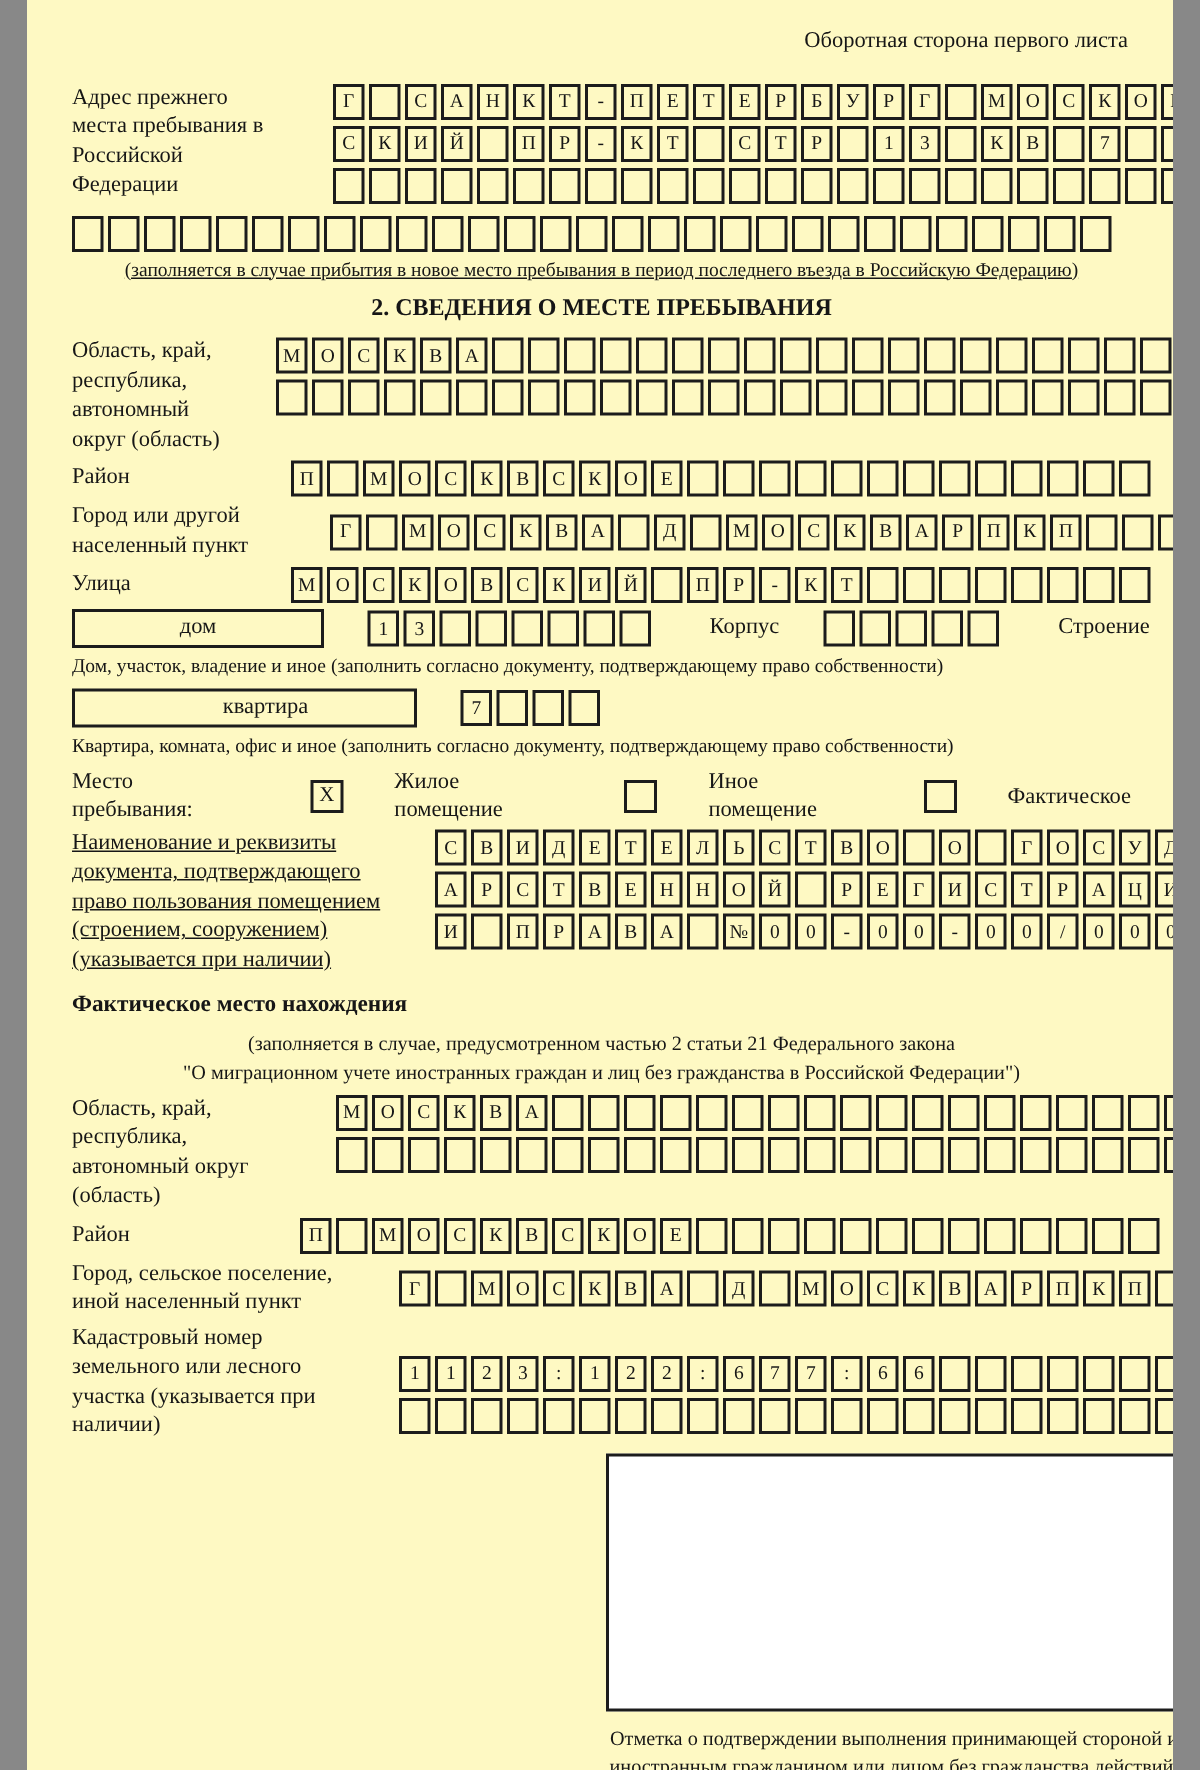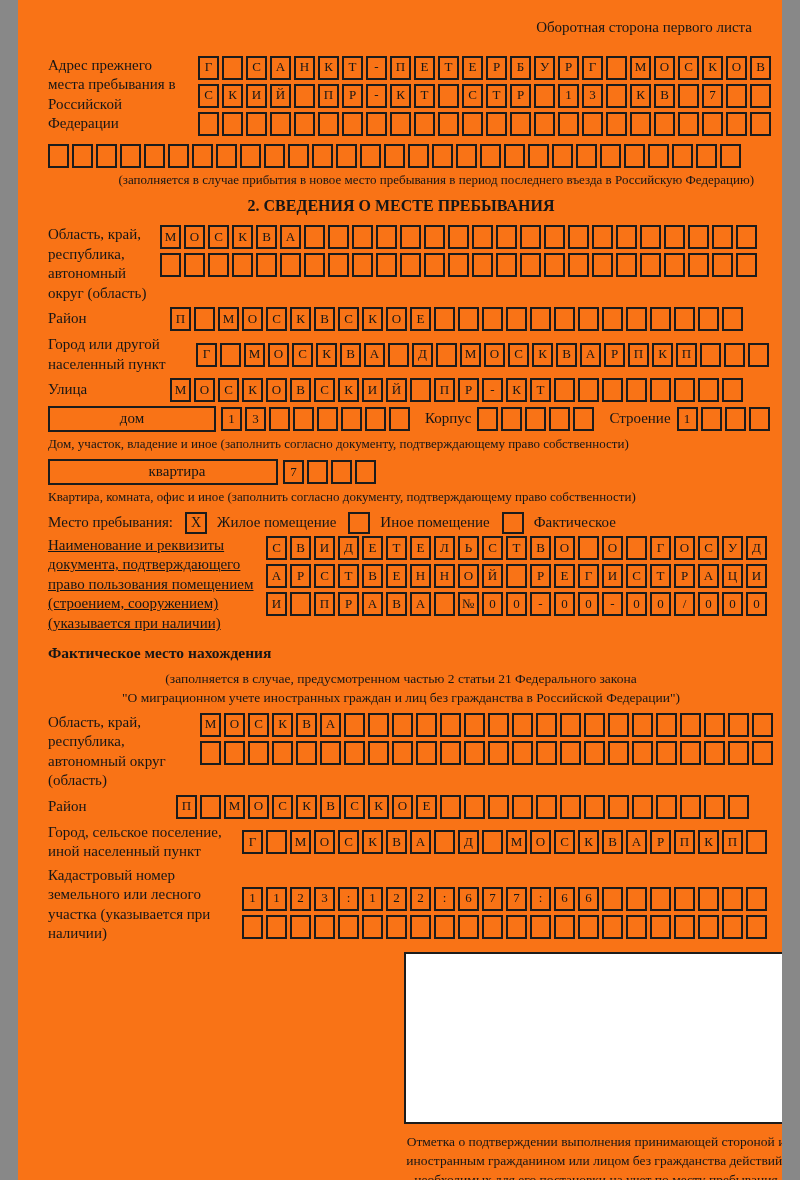--- a/index.html
+++ b/index.html
@@ -1,32 +1,32 @@
 <!DOCTYPE html>
 <html><head>
 <meta charset="utf-8">
 <style>
   html,body{margin:0;padding:0;background:#888;}
   .page{
-    width:764px;height:1180px;box-sizing:border-box;background:#f97316;color:#161616;
+    width:764px;height:1180px;box-sizing:border-box;background:#fef9c3;color:#161616;
     padding:14px 28px 8px 30px;margin:0 auto;overflow:hidden;
     font-family:"Liberation Serif","DejaVu Serif",serif;font-size:15px;line-height:1.3;
   }
   .hdr{text-align:right;font-size:15px;margin:4px 2px 18px 0;}
-  .frow{display:flex;align-items:flex-start;margin-bottom:4px;}
+  .frow{display:flex;align-items:flex-start;margin-bottom:4px;gap:24px;}
   .vc{align-items:center;}
   .lbl{flex:none;padding-right:6px;box-sizing:border-box;}
   .w150{width:150px;}.w112{width:112px;}.w122{width:122px;}.w148{width:148px;}
   .w218{width:218px;text-decoration:underline;}.w152{width:152px;}.w128{width:128px;}.w194{width:194px;}
   .cells{display:flex;flex-wrap:nowrap;}
   .crow{margin-bottom:4px;}
   .cell{flex:none;width:17px;height:20px;border:2px solid #1c1c1c;margin-right:3px;
         display:flex;align-items:center;justify-content:center;font-size:13px;}
   .note{font-size:13px;margin:1px 0 6px;}
-  .center{text-align:right;}
+  .center{text-align:center;text-decoration:underline;}
   .h2{text-align:center;font-weight:bold;font-size:16px;margin:8px 0 8px;}
   .h3{text-align:left;font-weight:bold;font-size:15.5px;margin:10px 0 6px;}
   .sub{text-align:center;font-size:13.5px;margin:0 0 2px;}
   .widebox{flex:none;border:2px solid #1c1c1c;height:22px;display:flex;align-items:center;
            justify-content:center;margin-right:5px;}
   .wb168{width:164px;}.wb200{width:198px;padding-left:28px;}
   .inlbl{flex:none;margin:0 6px 0 12px;}
   .mark{flex:none;width:18px;height:18px;border:2px solid #1c1c1c;display:inline-flex;
         align-items:center;justify-content:center;font-size:14px;margin:0 10px 0 12px;}
   .stay{margin:4px 0 2px;}

